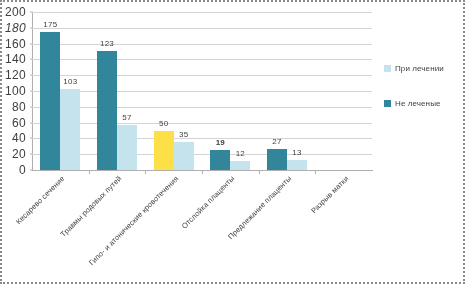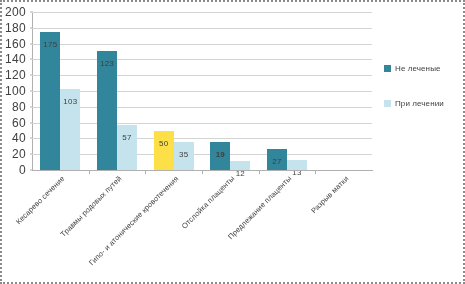--- a/index.html
+++ b/index.html
@@ -62,21 +62,20 @@
     position:relative;
   }
   .bar.s2{background:#c5e3ec;}
   .bar-value{
     position:absolute;
     left:50%;transform:translateX(-50%);
     top:-12px;
     font-size:8px;color:#3f3f3f;
     white-space:nowrap;
     letter-spacing:.2px;
-    margin-top:20px;
   }
 
   
   #x-axis-line{
     position:absolute;left:30px;top:168px;width:341px;height:1px;background:#b0b0b0;
   }
   .x-tick{
     position:absolute;top:168px;width:1px;height:4px;background:#b0b0b0;
   }
 
@@ -102,21 +101,21 @@
   .legend-text{font-size:8px;color:#3f3f3f;white-space:nowrap;letter-spacing:.1px;}
 </style>
 </head>
 <body>
 
 <div id="chart-frame">
 
   <div id="y-labels">
       <div class="y-label" style="top: 10px;">200</div>
       <div class="y-tick" style="top: 10px;"></div>
-      <div class="y-label" style="top: 25.8px;">180</div>
+      <div class="y-label" style="top: 25.8px; font-style: italic;">180</div>
       <div class="y-tick" style="top: 25.8px;"></div>
       <div class="y-label" style="top: 41.6px;">160</div>
       <div class="y-tick" style="top: 41.6px;"></div>
       <div class="y-label" style="top: 57.4px;">140</div>
       <div class="y-tick" style="top: 57.4px;"></div>
       <div class="y-label" style="top: 73.2px;">120</div>
       <div class="y-tick" style="top: 73.2px;"></div>
       <div class="y-label" style="top: 89px;">100</div>
       <div class="y-tick" style="top: 89px;"></div>
       <div class="y-label" style="top: 104.8px;">80</div>
@@ -179,21 +178,21 @@
             </div>
           </div>
           <div class="bar-wrap">
             <div class="bar s2" style="height: 27.65px; background: rgb(197, 227, 236);">
               <span class="bar-value">35</span>
             </div>
           </div>
         </div>
         <div class="group" style="left: 170px; width: 56.6667px;">
           <div class="bar-wrap">
-            <div class="bar" style="height: 28px; background: rgb(49, 134, 155); font-weight: bold;">
+            <div class="bar" style="height: 20px; background: rgb(49, 134, 155); font-weight: bold;">
               <span class="bar-value">19</span>
             </div>
           </div>
           <div class="bar-wrap">
             <div class="bar s2" style="height: 9.48px; background: rgb(197, 227, 236);">
               <span class="bar-value">12</span>
             </div>
           </div>
         </div>
         <div class="group" style="left: 226.667px; width: 56.6667px; align-items: center;">
@@ -218,26 +217,26 @@
       <div class="x-label" style="left: 28.3333px; transform: translateX(-100%) rotate(-45deg); transform-origin: right top;">Кесарево сечение</div>
       <div class="x-label" style="left: 85px; transform: translateX(-100%) rotate(-45deg); transform-origin: right top;">Травмы родовых путей</div>
       <div class="x-label" style="left: 141.667px; transform: translateX(-100%) rotate(-45deg); transform-origin: right top;">Гипо- и атонические кровотечения</div>
       <div class="x-label" style="left: 198.333px; transform: translateX(-100%) rotate(-45deg); transform-origin: right top;">Отслойка плаценты</div>
       <div class="x-label" style="left: 255px; transform: translateX(-100%) rotate(-45deg); transform-origin: right top;">Предлежание плаценты</div>
       <div class="x-label" style="left: 311.667px; transform: translateX(-100%) rotate(-45deg); transform-origin: right top;">Разрыв матки</div>
     </div>
 
   <div id="legend">
       <div class="legend-item">
+        <span class="legend-swatch" style="background: rgb(197, 227, 236);"></span>
+        <span class="legend-text">При лечении</span>
+      </div>
+      <div class="legend-item">
         <span class="legend-swatch" style="background: rgb(49, 134, 155);"></span>
         <span class="legend-text">Не леченые</span>
-      </div>
-      <div class="legend-item">
-        <span class="legend-swatch" style="background: rgb(197, 227, 236);"></span>
-        <span class="legend-text">При лечении</span>
       </div>
     </div>
 
 <div class="x-tick" style="left: 86.6667px;"></div>
     <div class="x-tick" style="left: 143.333px;"></div>
     <div class="x-tick" style="left: 200px;"></div>
     <div class="x-tick" style="left: 256.667px;"></div>
     <div class="x-tick" style="left: 313.333px;"></div>
   </div>
 

